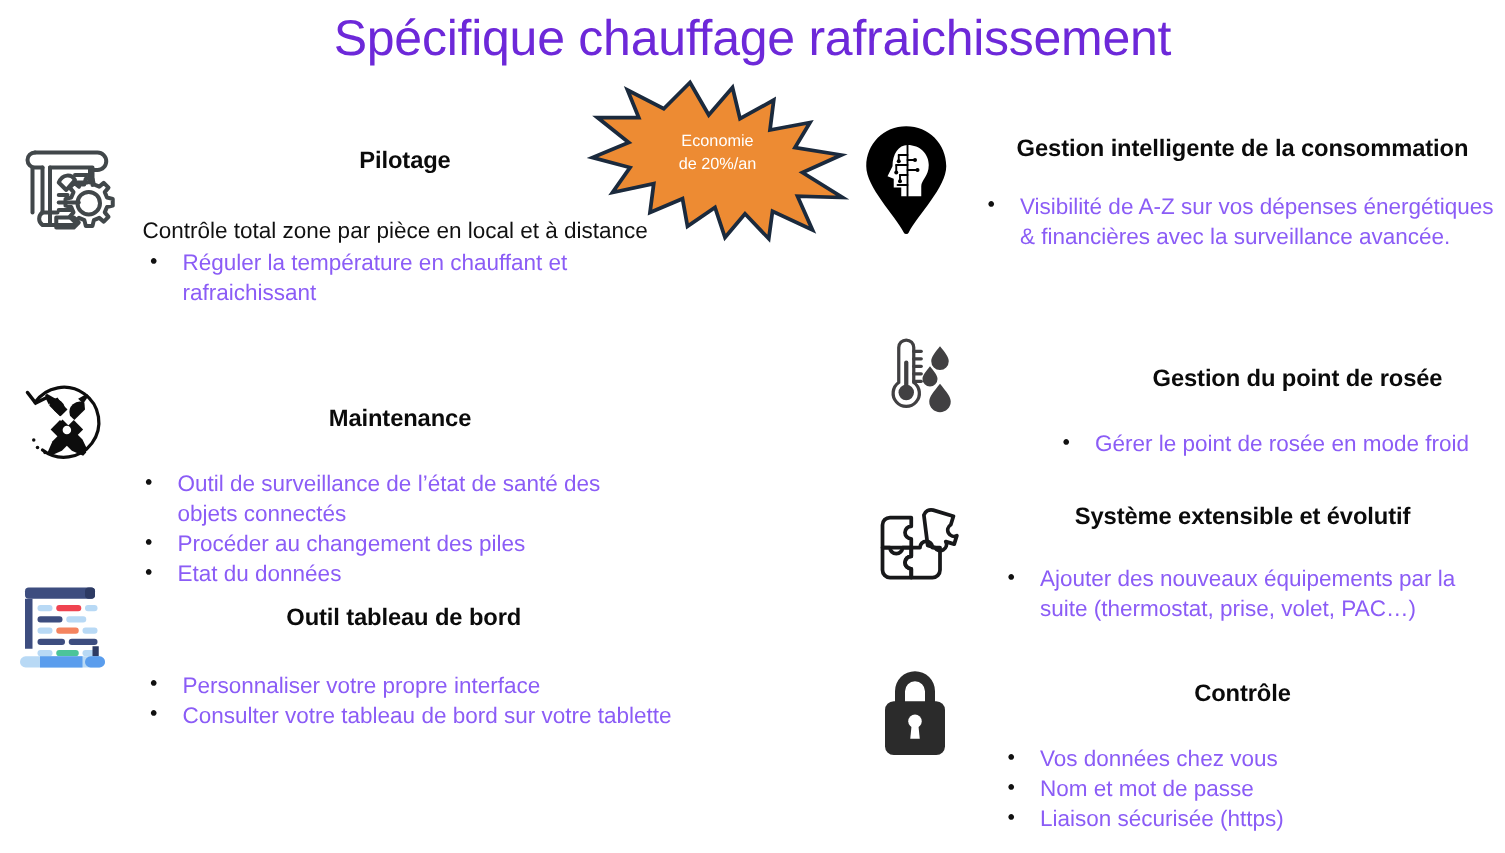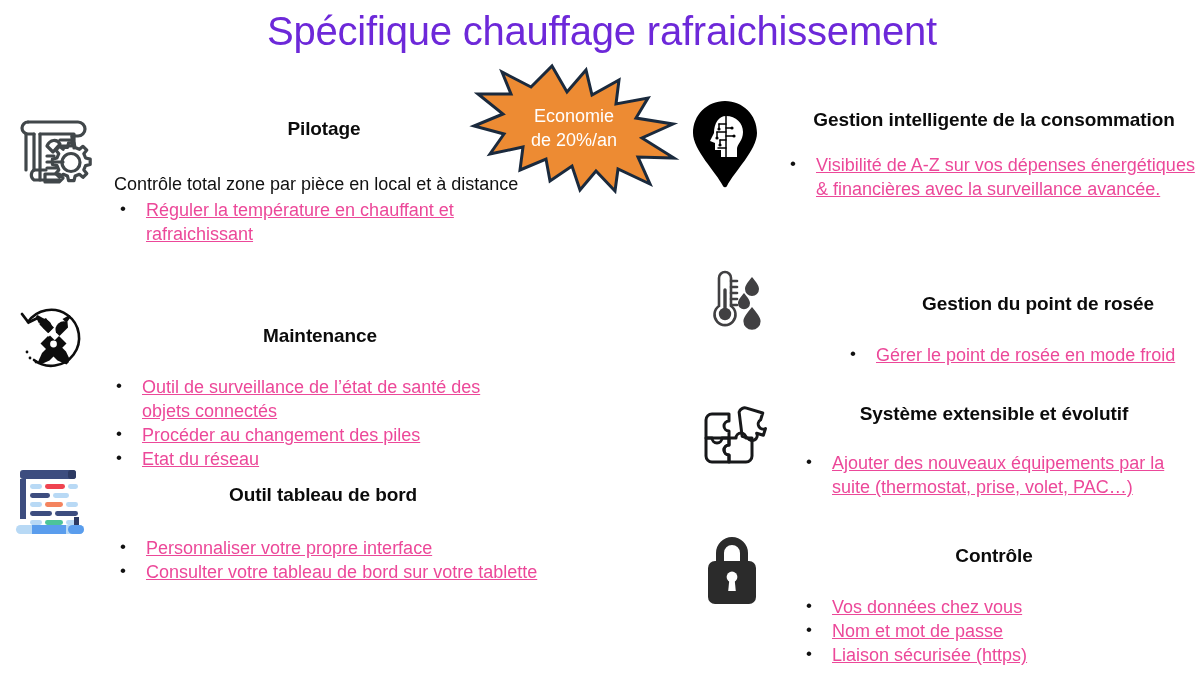--- a/index.html
+++ b/index.html
@@ -77,22 +77,21 @@
   ul.feat-list {
     list-style: none;
     margin: 0;
     padding: 0;
   }
   ul.feat-list li {
     position: relative;
     font-size: 18px;
     line-height: 1.33;
     padding-left: 32px;
-    color: #ec4899;
-    text-decoration: underline;
+    color: #8b5cf6;
   }
   ul.feat-list li::before {
     content: "\2022";
     position: absolute;
     left: 6px;
     top: -1px;
     font-size: 17px;
     line-height: 1.33;
     color: #111111;
   }
@@ -106,21 +105,21 @@
     height: 132px;
   }
   .badge svg { display: block; }
   .badge-text {
     position: absolute;
     left: 0;
     top: 42px;
     width: 212px;
     text-align: center;
     color: #ffffff;
-    font-size: 18px;
+    font-size: 13px;
     line-height: 1.35;
     pointer-events: none;
   }
   .badge-text span { display: block; }
 
   svg.ico { display: block; overflow: visible; }
 </style>
 </head>
 <body>
 
@@ -197,21 +196,21 @@
         <g fill="#ffffff">
           <circle cx="41.5" cy="44" r="3.4"></circle>
         </g>
       </svg>
     </div>
     <div class="feat-body" style="left:110px; top:24px; width:420px;">
       <div class="feat-heading">Maintenance</div>
       <ul class="feat-list" style="margin-top:28px;">
         <li>Outil de surveillance de l’état de santé des objets connectés</li>
         <li>Procéder au  changement des piles</li>
-        <li>Etat du réseau</li>
+        <li>Etat du données</li>
       </ul>
     </div>
   </div>
 
   <div class="feature" style="left:0; top:365px; width:540px;">
     <div class="feat-icon" style="left:12px; top:0px;">
       <svg class="ico" width="76" height="70" viewBox="0 0 76 70" aria-hidden="true">
         <rect x="8" y="5" width="56" height="9" rx="3" fill="#3d4d7f"></rect>
         <rect x="56" y="5" width="8" height="9" rx="3" fill="#2d3a63"></rect>
         <rect x="8" y="14" width="6" height="40" fill="#3d4d7f"></rect>

